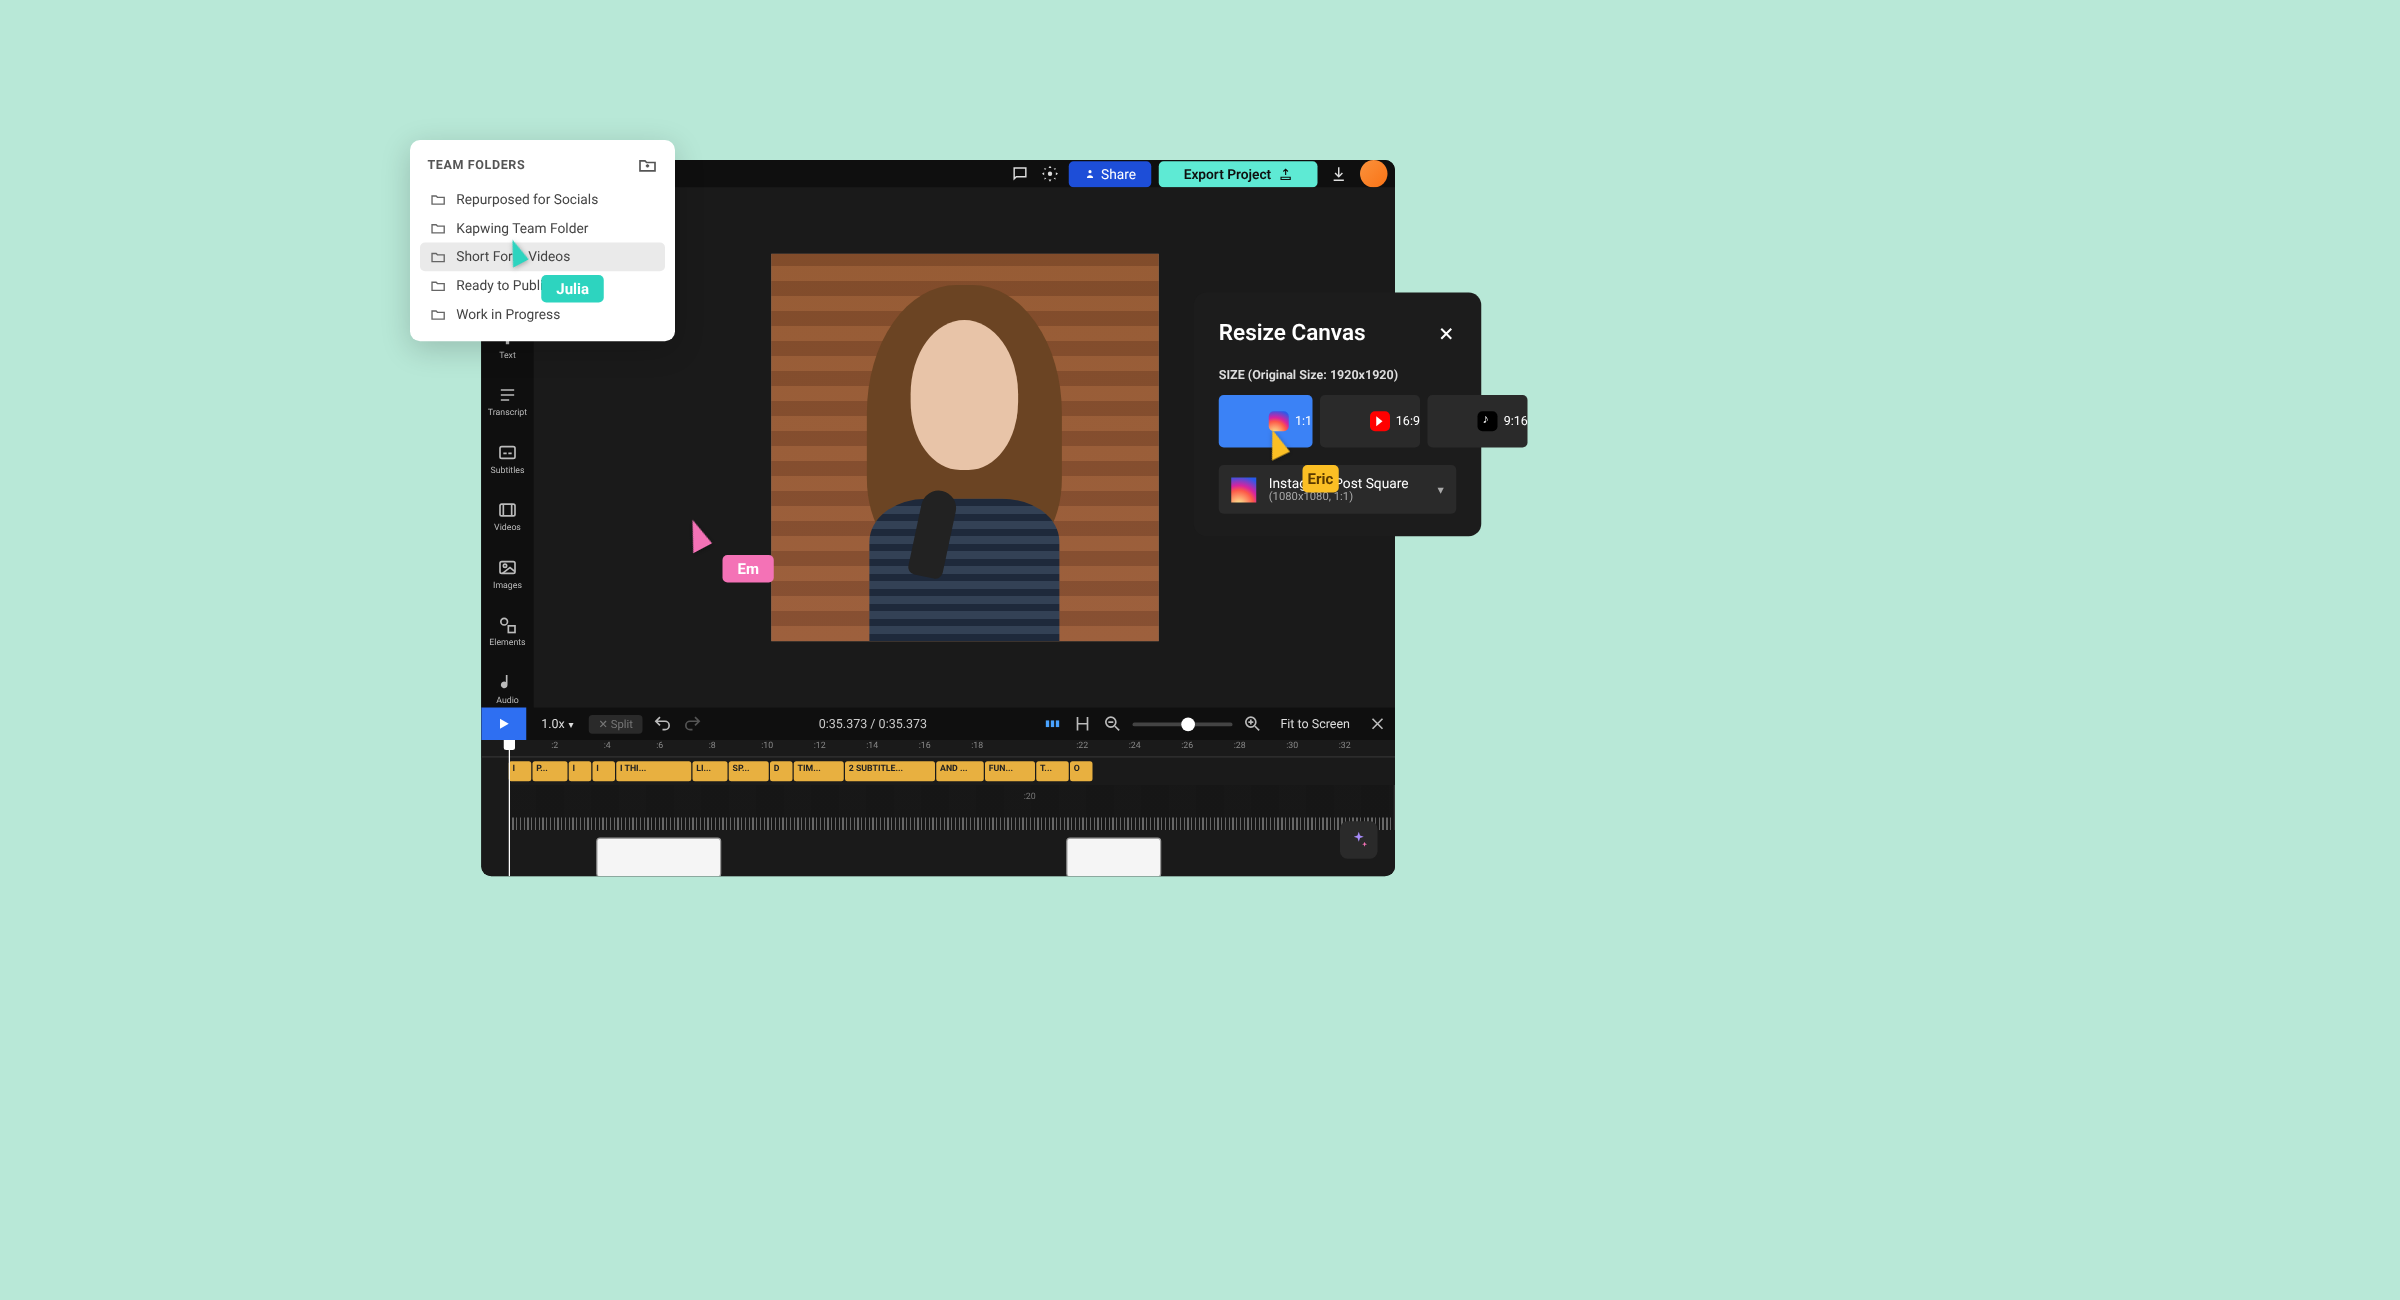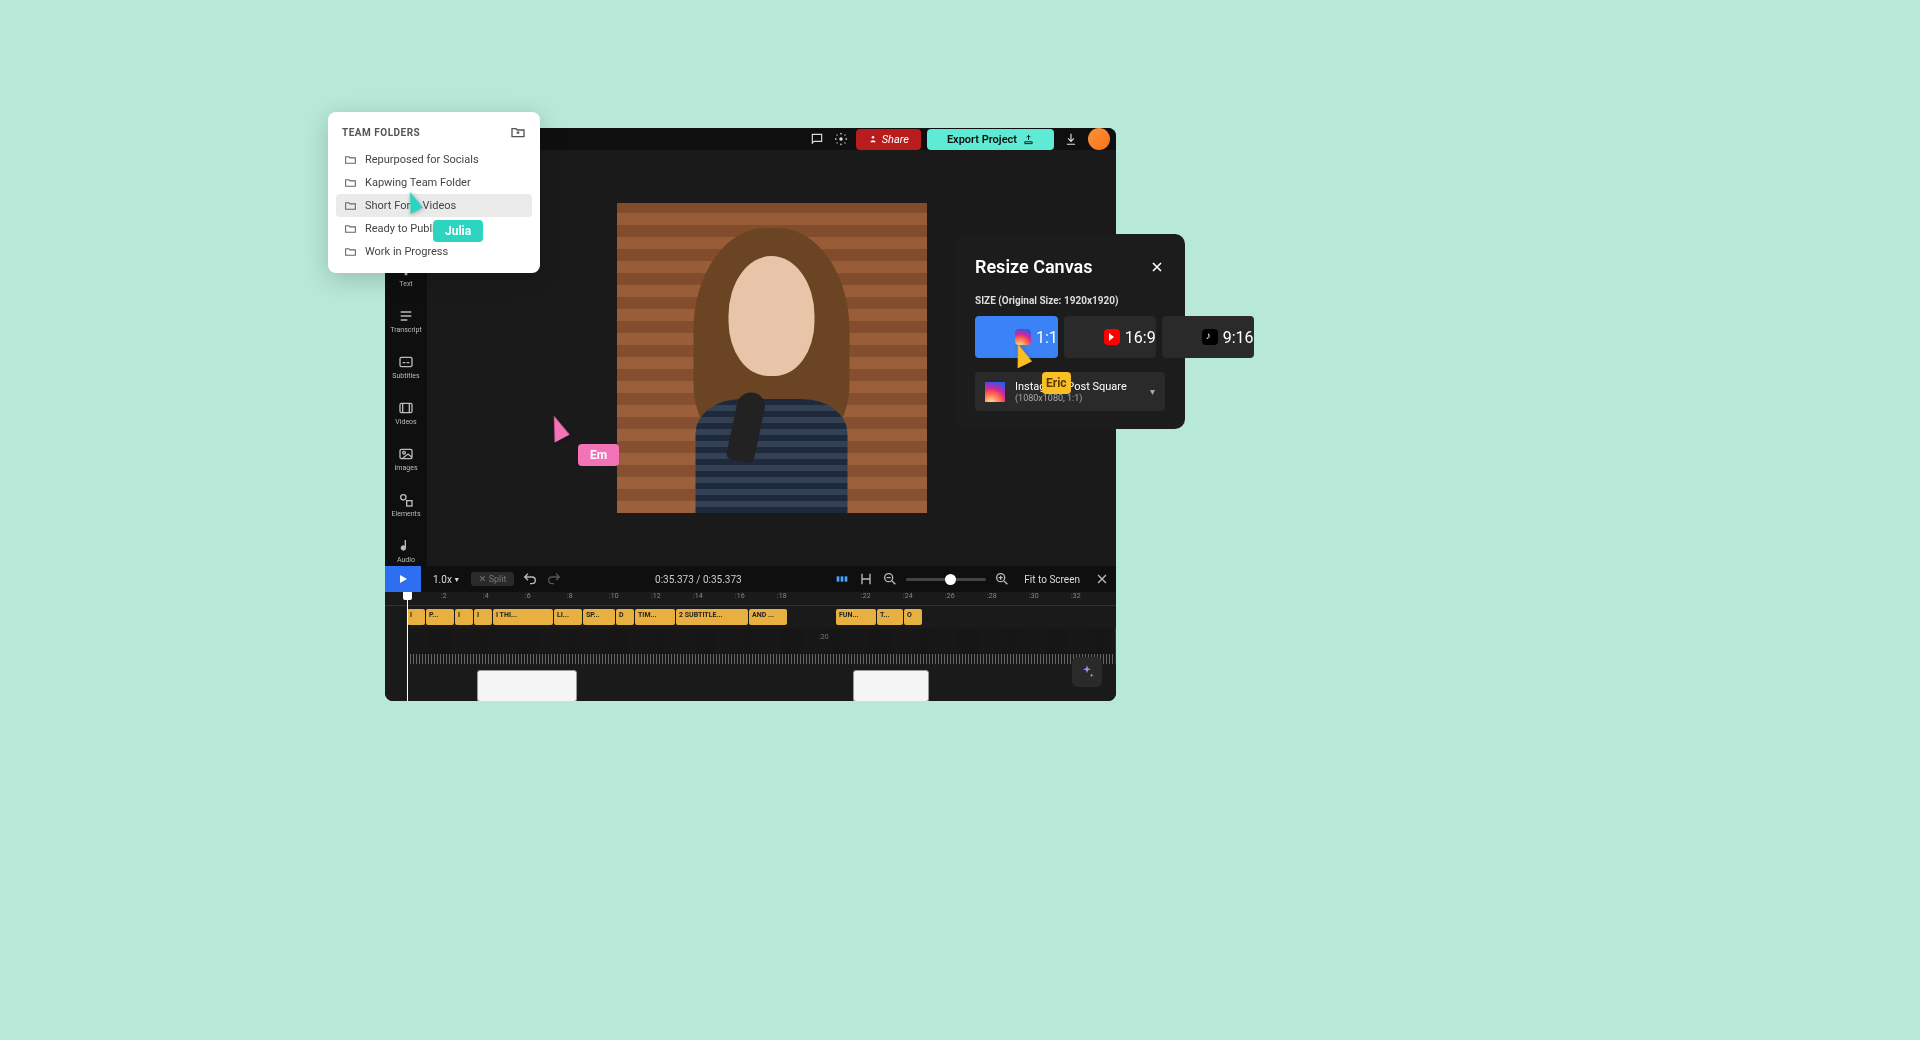--- a/index.html
+++ b/index.html
@@ -26,30 +26,29 @@
   justify-content: space-between;
   padding: 0 6px;
 }
 .top-left { display: flex; align-items: center; gap: 8px; }
 .top-right { display: flex; align-items: center; gap: 6px; }
 .chev-down { color: #eee; font-size: 10px; padding: 0 4px; }
 .top-icon { width: 18px; height: 18px; display: flex; align-items: center; justify-content: center; color: #ddd; cursor: pointer; }
 .top-icon svg { width: 14px; height: 14px; }
 
 .share-btn {
-  background: #b91c1c;
+  background: #1d4ed8;
   color: #fff;
   font-size: 11px;
   padding: 4px 12px;
   border-radius: 4px;
   display: flex;
   align-items: center;
   gap: 4px;
   cursor: pointer;
-  font-style: italic;
 }
 .export-btn {
   background: #5eead4;
   color: #0f0f0f;
   font-size: 11px;
   font-weight: 600;
   padding: 4px 20px;
   border-radius: 4px;
   cursor: pointer;
   display: flex;
@@ -451,21 +450,21 @@
 .rp-ratios { display: flex; gap: 6px; margin-bottom: 14px; }
 .rp-ratio {
   flex: 1;
   height: 42px;
   background: #2a2a2a;
   border-radius: 4px;
   display: flex;
   align-items: center;
   justify-content: center;
   gap: 5px;
-  font-size: 16px;
+  font-size: 10px;
   cursor: pointer;
   padding-left: 40px;
 }
 .rp-ratio.active { background: #3b82f6; }
 .rp-ratio .app-icon {
   width: 16px;
   height: 16px;
   border-radius: 4px;
 }
 .ig-icon { background: radial-gradient(circle at 30% 110%, #fdf497 0%, #fd5949 45%, #d6249f 60%, #285AEB 90%); }
@@ -725,21 +724,21 @@
           <div class="sub-seg" style="width: 28px;">P...</div>
           <div class="sub-seg" style="width: 18px;">I</div>
           <div class="sub-seg" style="width: 18px;">I</div>
           <div class="sub-seg" style="width: 60px;">I THI...</div>
           <div class="sub-seg" style="width: 28px;">LI...</div>
           <div class="sub-seg" style="width: 32px;">SP...</div>
           <div class="sub-seg" style="width: 18px;">D</div>
           <div class="sub-seg" style="width: 40px;">TIM...</div>
           <div class="sub-seg" style="width: 72px;">2 SUBTITLE...</div>
           <div class="sub-seg" style="width: 38px;">AND ...</div>
-          <div class="sub-seg" style="width: 40px; margin-left: 48px;">FUN...</div>
+          <div class="sub-seg" style="width: 40px;">FUN...</div>
           <div class="sub-seg" style="width: 26px;">T...</div>
           <div class="sub-seg" style="width: 18px;">O</div>
         </div>
     </div>
     <div class="video-track">
       <div class="vid-seg" style="width:100%;"></div>
     </div>
     <div class="audio-track-row">
       <div class="audio-clip" style="left:92px; width:100px;"></div>
       <div class="audio-clip" style="left:468px; width:76px;"></div>

